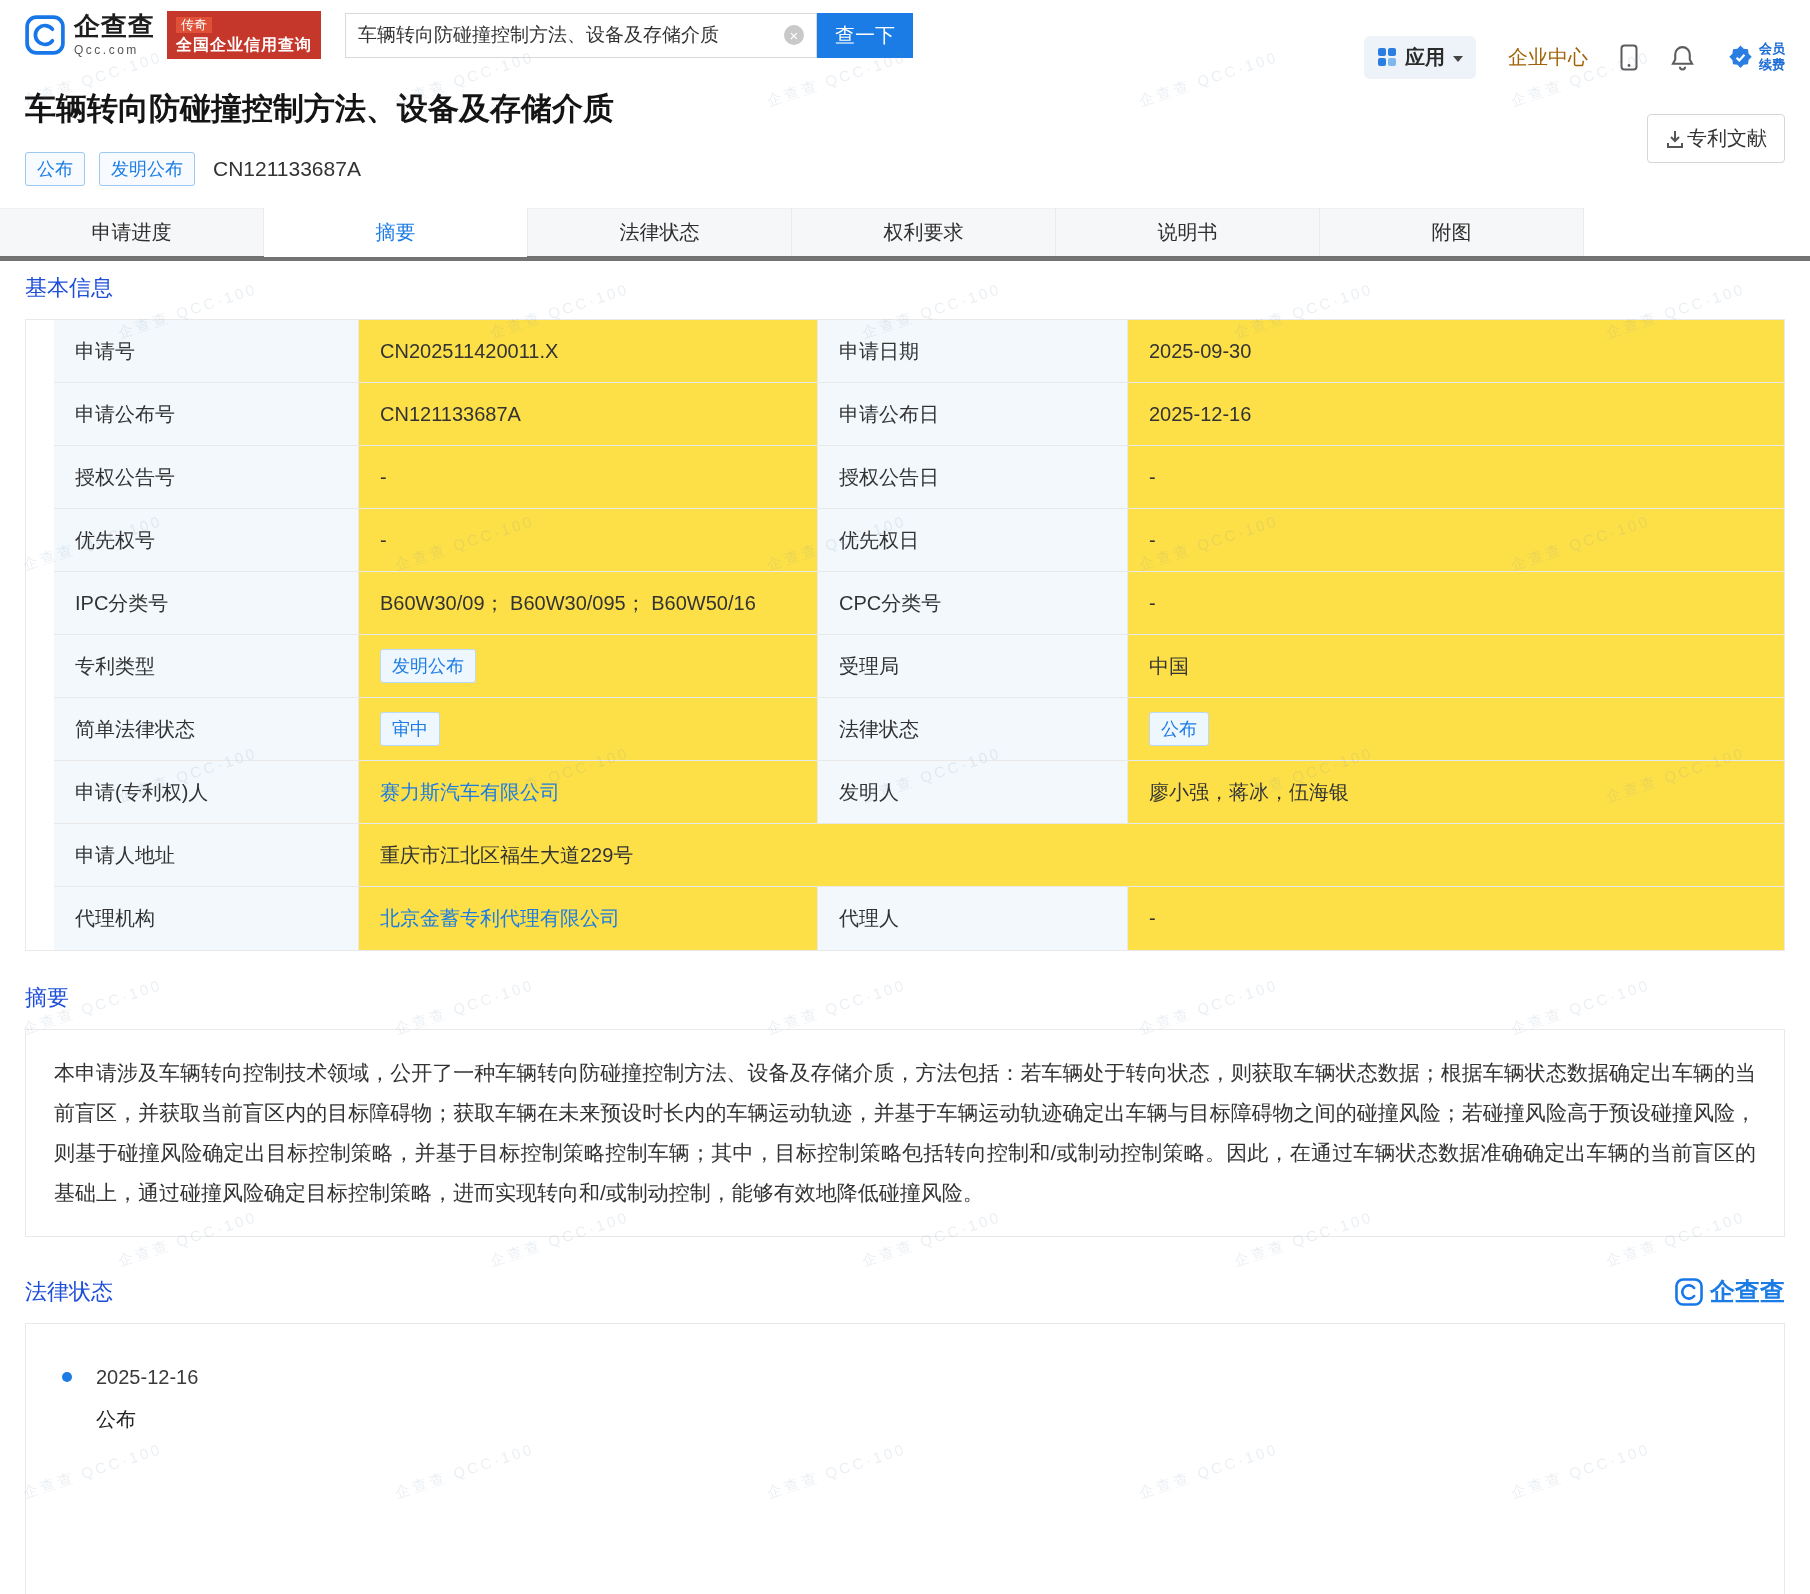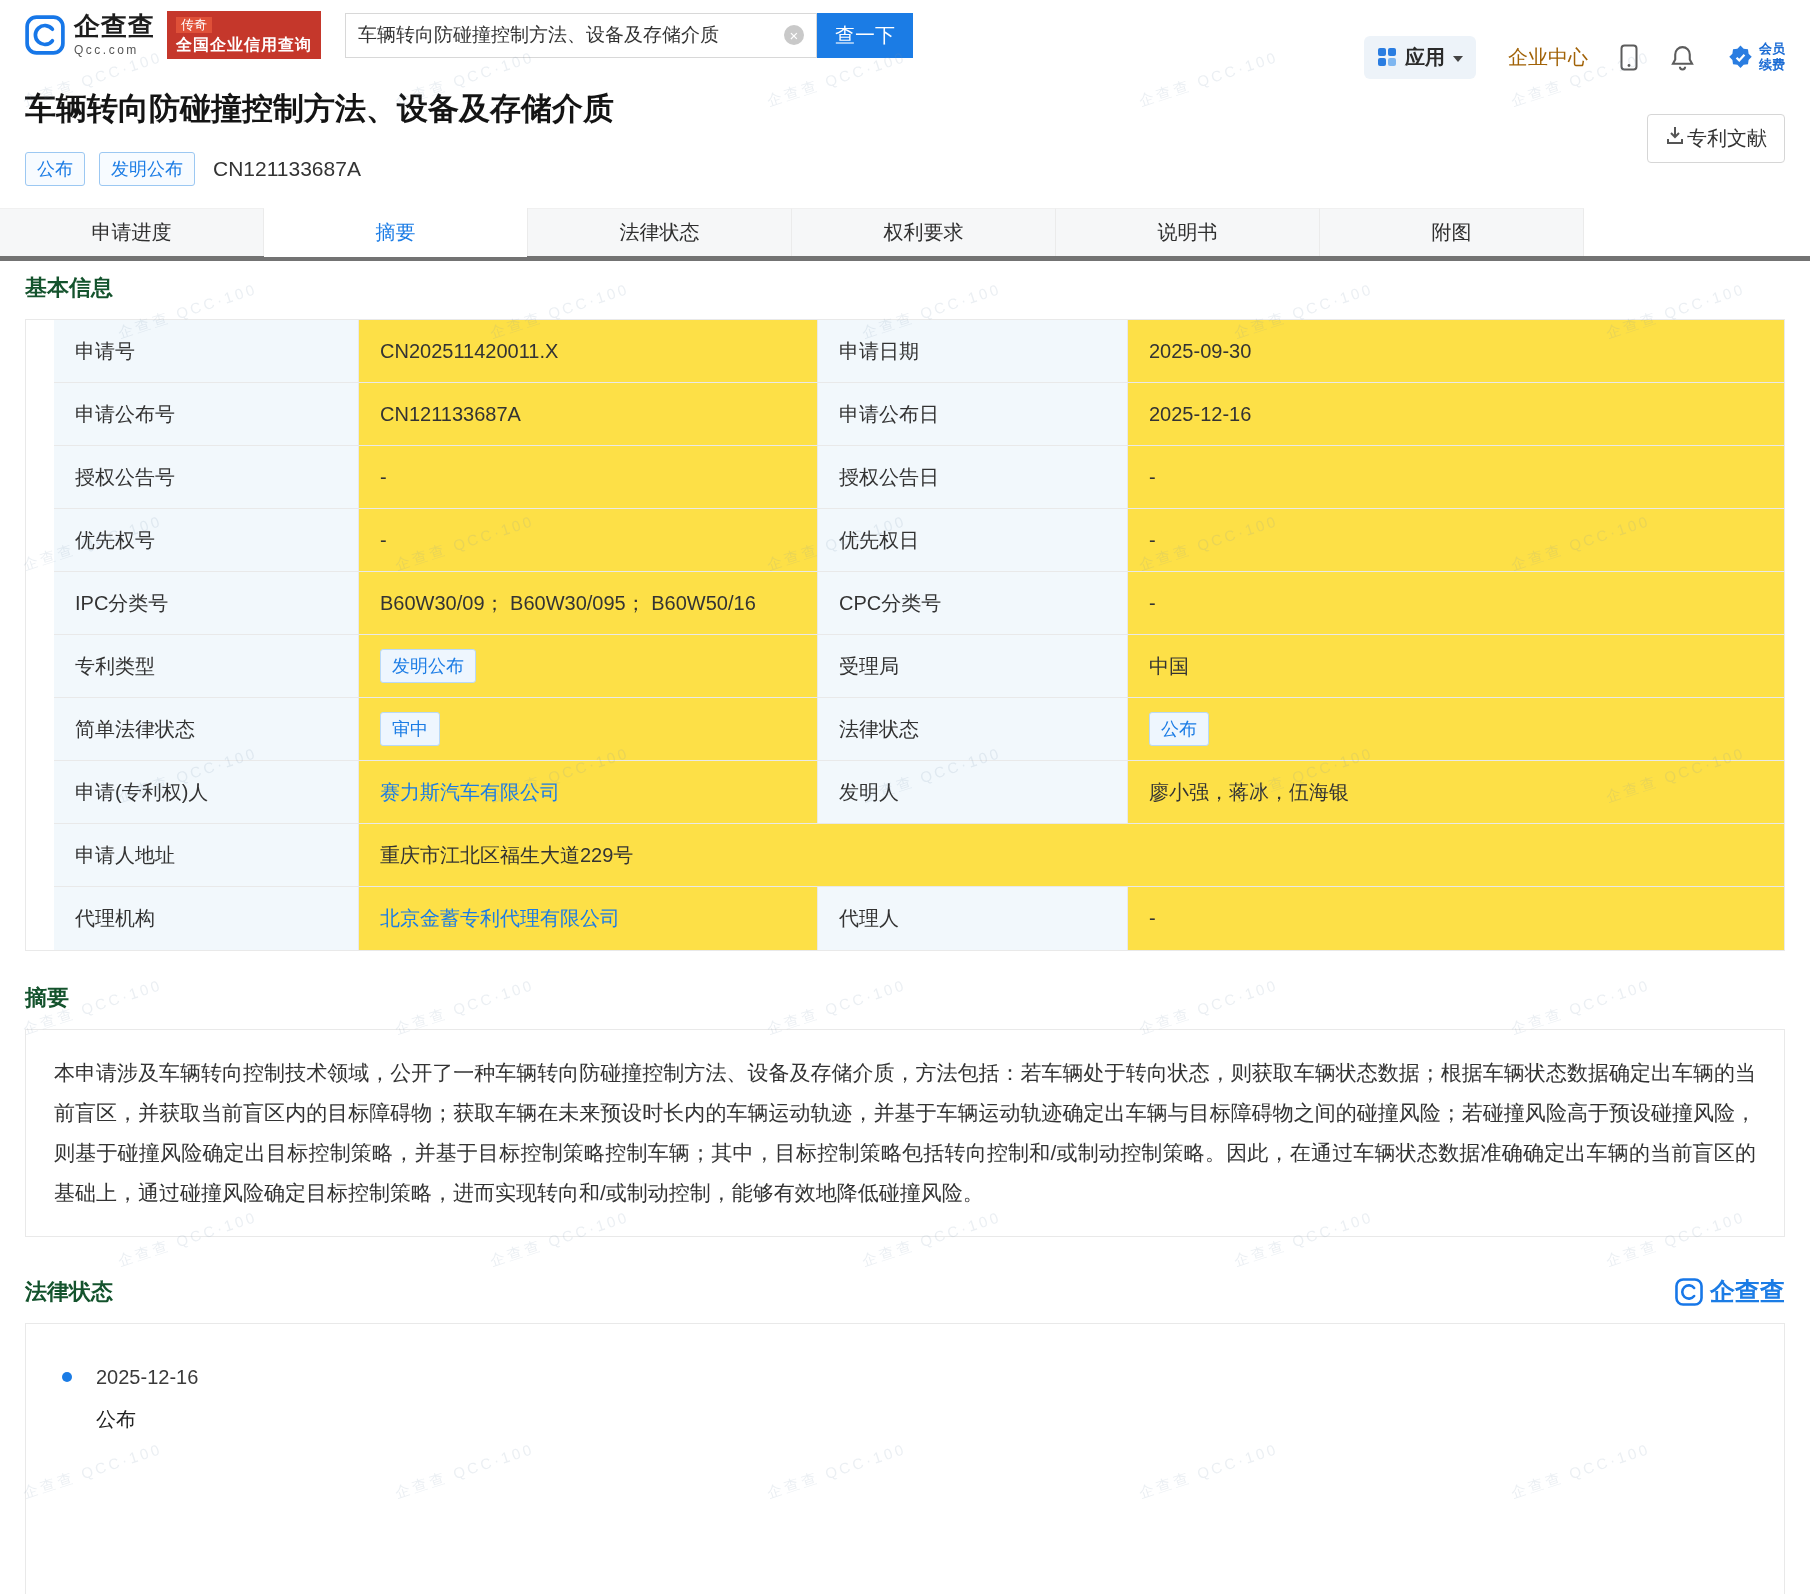--- a/index.html
+++ b/index.html
@@ -34,34 +34,34 @@
   .member { display: flex; align-items: center; gap: 5px; cursor: pointer; }
   .member-text { font-size: 13px; color: #1a6bd4; font-weight: bold; line-height: 1.25; }
 
   
   .title-wrap { padding: 0 25px; position: relative; }
   .patent-title { font-size: 31px; font-weight: bold; color: #141414; margin: 28px 0 22px; }
   .tagrow { display: flex; align-items: center; gap: 14px; margin-bottom: 22px; }
   .tags-inline { display: flex; gap: 14px; }
   .otag { font-size: 18px; color: #1b7ce5; border: 1px solid #9cc8f2; background: #f7fbff; padding: 4px 11px; border-radius: 3px; }
   .pubno { font-size: 21px; color: #333; margin-left: 4px; }
-  .doc-btn { position: absolute; right: 25px; top: 26px; display: flex; align-items: flex-start; gap: 2px;
+  .doc-btn { position: absolute; right: 25px; top: 26px; display: flex; align-items: center; gap: 2px;
              border: 1px solid #d6d6d6; border-radius: 4px; padding: 10px 17px; font-size: 20px; color: #333; background: #fff; cursor: pointer; }
 
   
   .tabs { display: flex; border-bottom: 5px solid #737373; height: 53px; }
   .tab { width: 264px; display: flex; align-items: center; justify-content: center; font-size: 20px; color: #2f2f2f;
          background: #f6f7f8; border-right: 1px solid #ebebeb; border-top: 1px solid #f0f0f0; cursor: pointer; position: relative; }
   .tab.active { background: #fff; color: #1b7ce5; border-top: none; }
   .tab.active::after { content: ""; position: absolute; left: 0; right: 0; bottom: -1px; height: 1px; background: #fff; }
   .tabs-filler { flex: 1; }
 
   
   .content { padding: 0 25px; position: relative; }
-  .sec-title { font-size: 22px; font-weight: bold; color: #14532d; }
+  .sec-title { font-size: 22px; font-weight: normal; color: #1d4ed8; }
   .basic-title { margin: 12px 0 16px; }
   .btable { border: 1px solid #e9e9e9; padding-left: 28px; }
   .trow { display: grid; grid-template-columns: 305px 459px 310px 1fr; border-bottom: 1px solid #e9e9e9; min-height: 63px; }
   .trow:last-child { border-bottom: none; }
   .tcell { display: flex; align-items: center; padding: 10px 21px; font-size: 20px; border-right: 1px solid #e9e9e9; }
   .trow .tcell:last-child { border-right: none; }
   .tlabel { background: #f2f8fc; color: #333; }
   .tvalue { color: #333; background: #fde047; }
   .tvalue.span3 { grid-column: 2 / 5; }
   .blue-tag { font-size: 18px; color: #1b7ce5; background: #eef6fe; border: 1px solid #b9d9f7; padding: 4px 11px; border-radius: 3px; }

